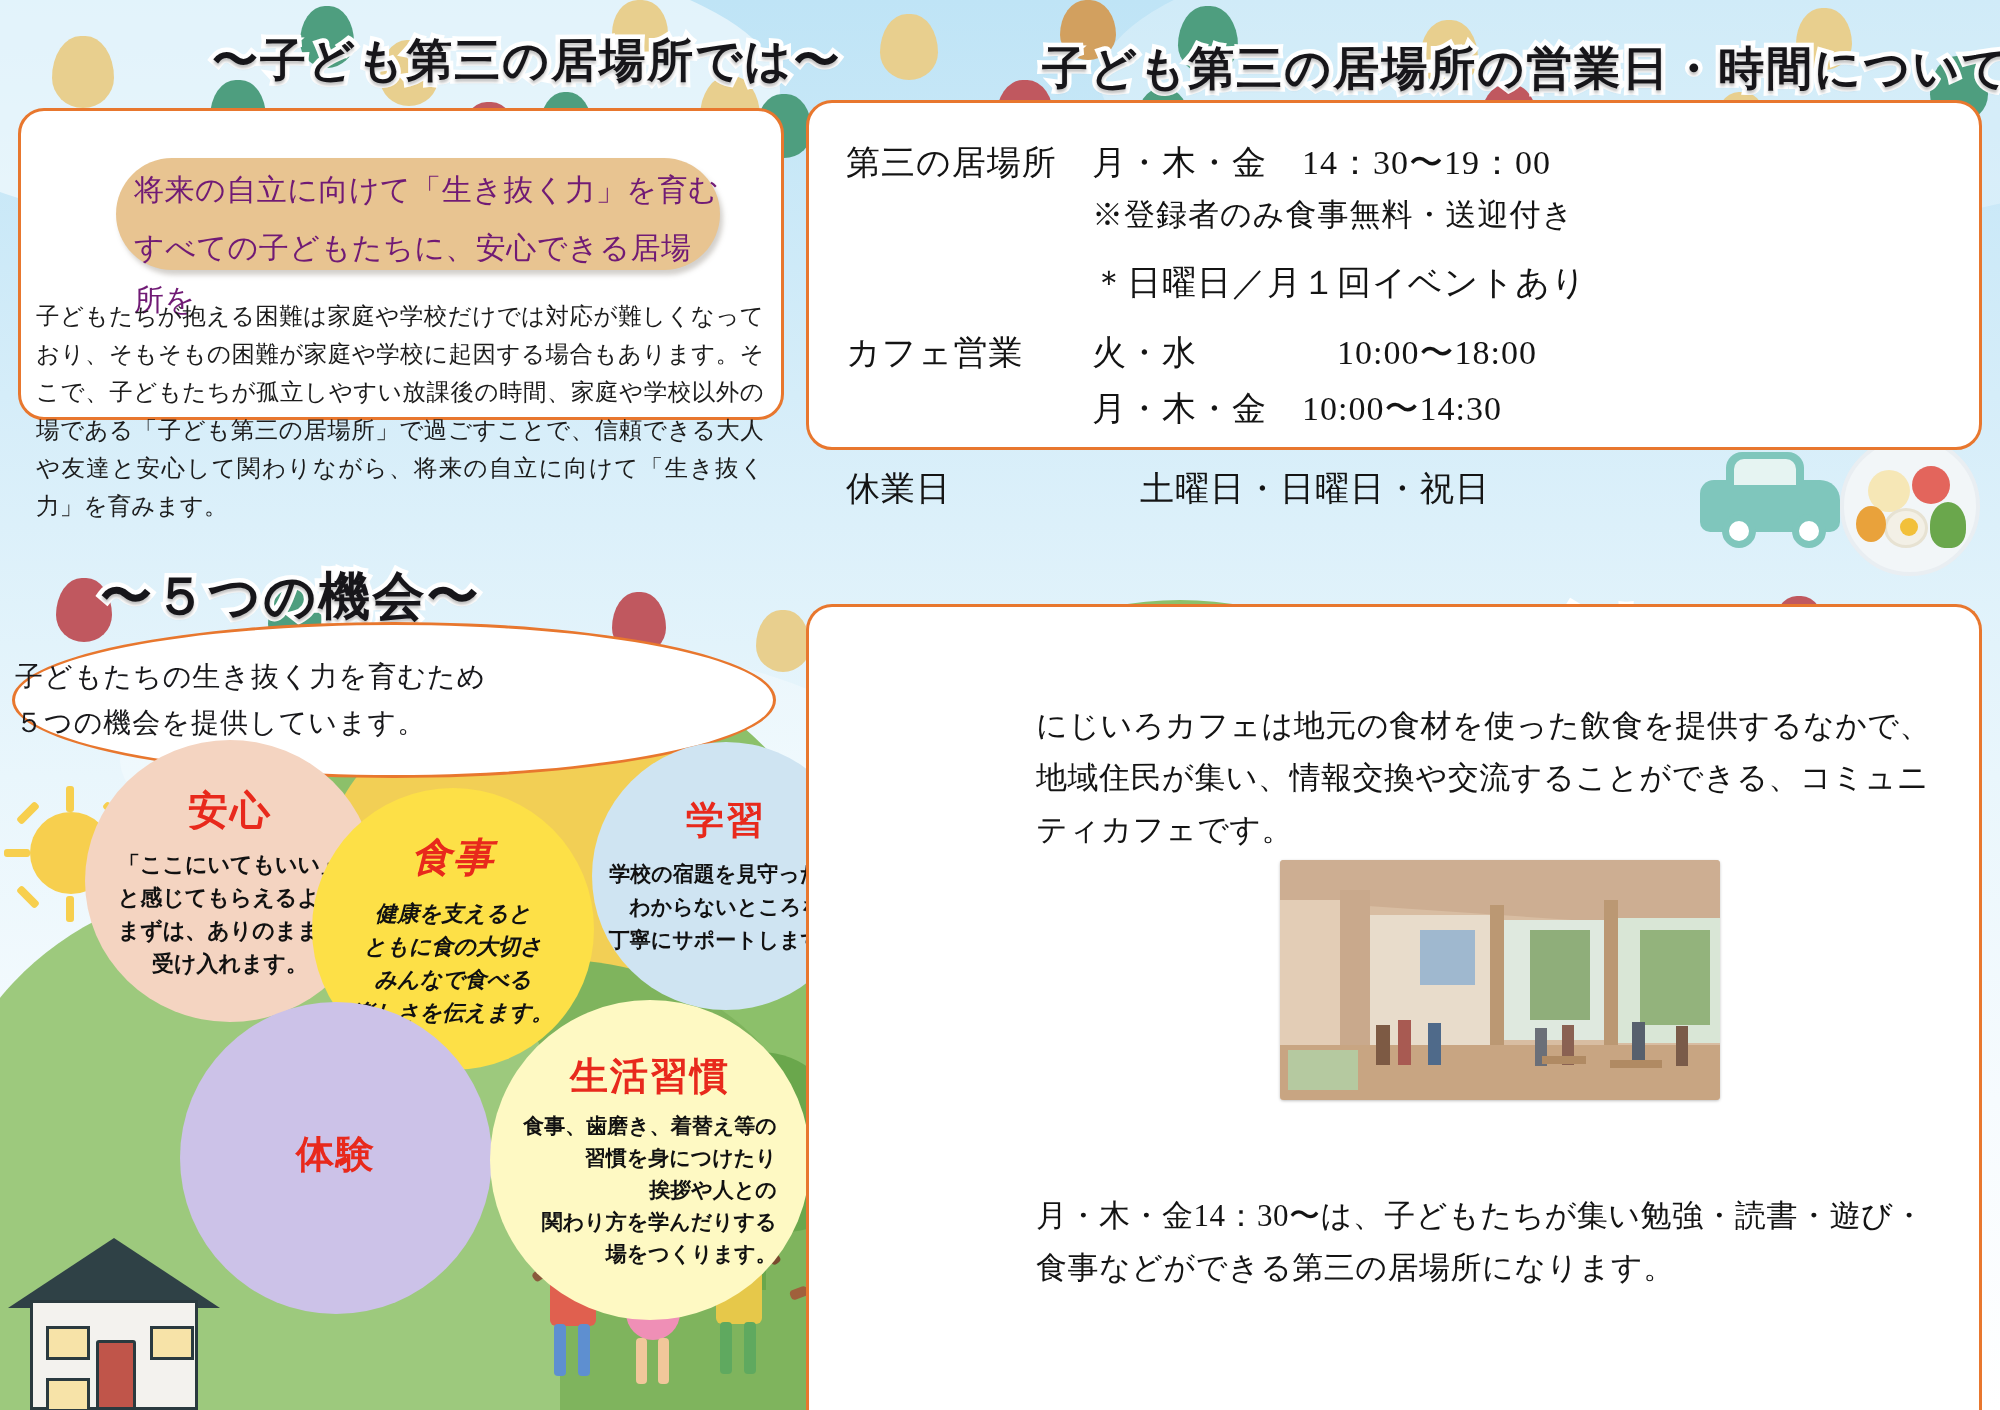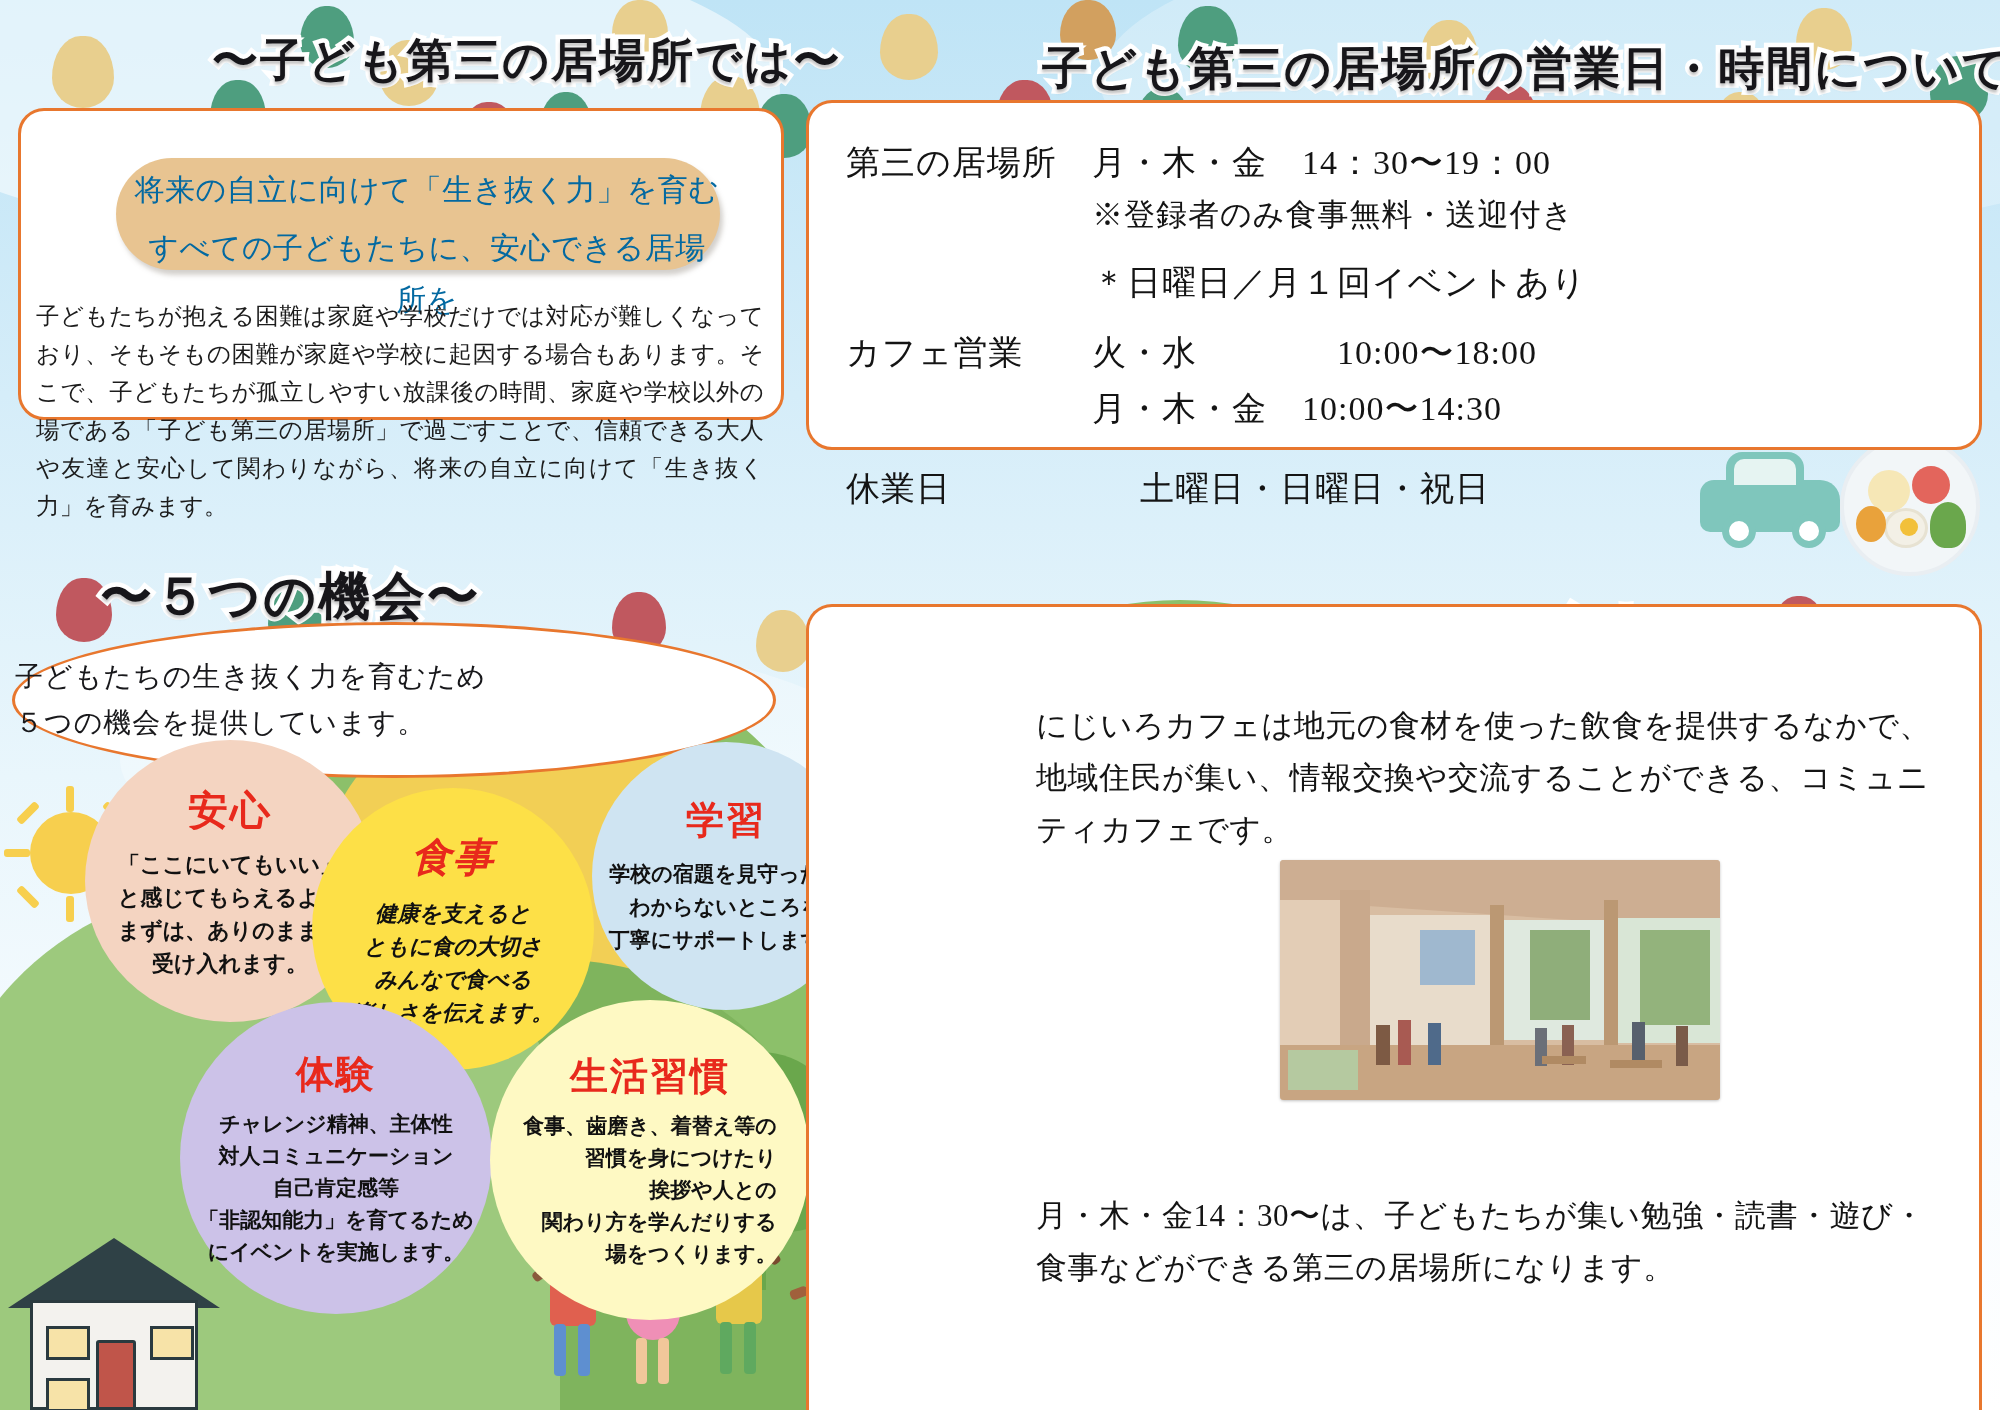--- a/index.html
+++ b/index.html
@@ -75,21 +75,21 @@
   }
 
   
   #card-intro { left:18px; top:108px; width:766px; height:312px; }
   .pill {
     position:absolute; left:116px; top:158px; width:604px; height:112px;
     background:#e8c491; border-radius:56px;
     box-shadow:3px 5px 5px rgba(130,120,110,0.35);
   }
   .pill p {
-    font-size:30px; line-height:52px; color:#0369a1; text-align:center;
+    font-size:30px; line-height:52px; color:#701a75; text-align:left;
     padding:6px 0 0 18px; letter-spacing:0.5px;
   }
   .intro-body {
     position:absolute; left:36px; top:297px; width:728px;
     font-size:23.5px; line-height:38px; color:#1c1c1c;
     text-align:justify; letter-spacing:0.2px;
   }
 
   
   #card-hours { left:806px; top:100px; width:1176px; height:350px; }
@@ -389,27 +389,20 @@
   <div class="btitle" style="font-size: 38px; margin-bottom: 12px; color: rgb(232, 41, 28);">学習</div>
   <div class="bbody" style="font-size:21px;line-height:33px;">
     <div>学校の宿題を見守ったり</div>
     <div>わからないところを</div>
     <div>丁寧にサポートします。</div>
   </div>
 </div>
 
 <div class="bubble" id="b-taiken" style="background: rgb(204, 194, 232);">
   <div class="btitle" style="font-size: 38px; margin-bottom: 8px; color: rgb(232, 41, 28);">体験</div>
-  <div class="bbody" style="font-size:21px;line-height:32px;">
-    <div>チャレンジ精神、主体性</div>
-    <div>対人コミュニケーション</div>
-    <div>自己肯定感等</div>
-    <div>「非認知能力」を育てるため</div>
-    <div>にイベントを実施します。</div>
-  </div>
 </div>
 
 <div class="bubble" id="b-seikatsu" style="background: #fef9c3; text-align: right;">
   <div class="btitle" style="font-size: 38px; margin-bottom: 8px; color: rgb(232, 41, 28);">生活習慣</div>
   <div class="bbody" style="font-size:21px;line-height:32px;">
     <div>食事、歯磨き、着替え等の</div>
     <div>習慣を身につけたり</div>
     <div>挨拶や人との</div>
     <div>関わり方を学んだりする</div>
     <div>場をつくります。</div>

